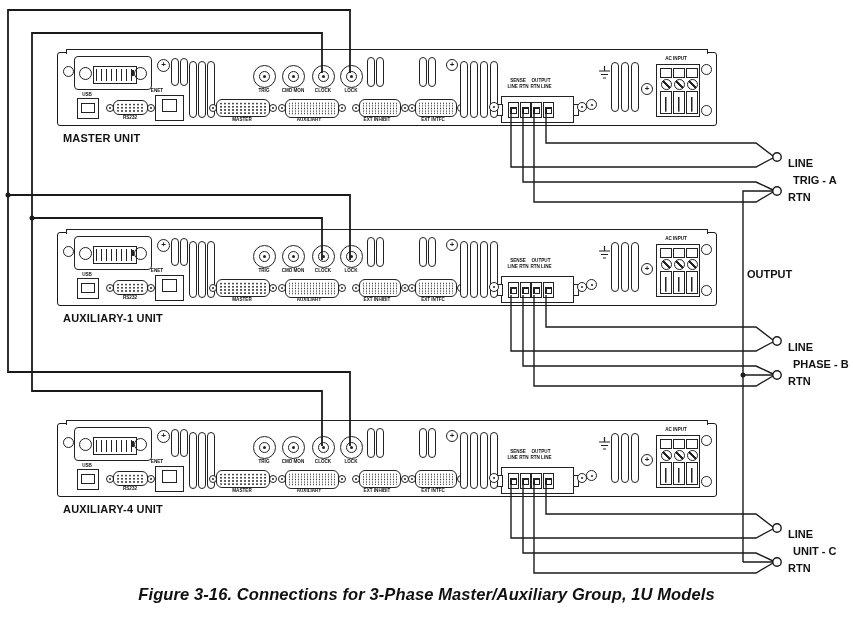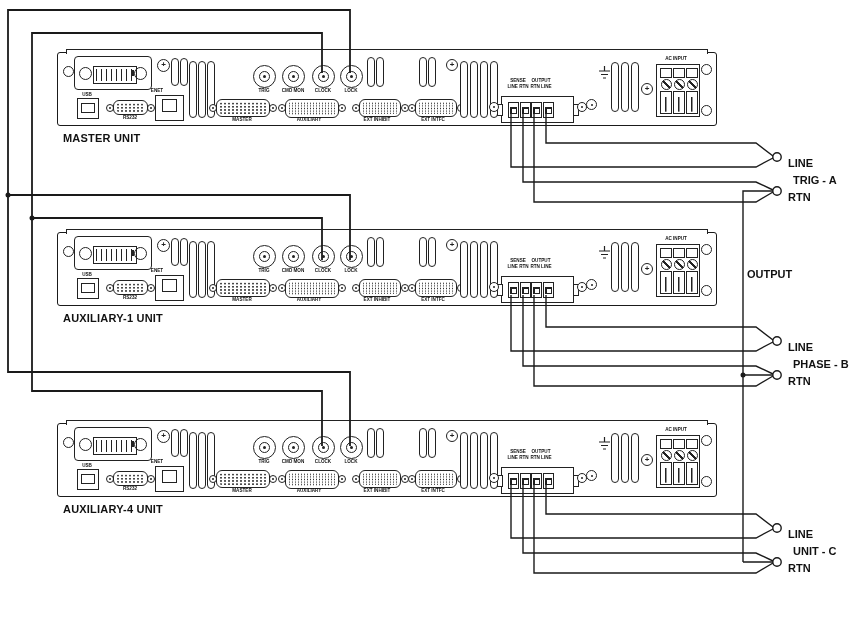--- a/index.html
+++ b/index.html
@@ -439,13 +439,14 @@
   <div class="iolabel" style="left:747px;top:261px">OUTPUT</div>
 
   <div class="iolabel" style="left:788px;top:334px">LINE</div>
   <div class="iolabel" style="left:793px;top:351px">PHASE - B</div>
   <div class="iolabel" style="left:788px;top:368px">RTN</div>
 
   <div class="iolabel" style="left:788px;top:521px">LINE</div>
   <div class="iolabel" style="left:793px;top:538px">UNIT - C</div>
   <div class="iolabel" style="left:788px;top:555px">RTN</div>
 
+  <div class="caption">Figure 3-16. Connections for 3-Phase Master/Auxiliary Group, 1U Models</div>
 </div>
 
 </body></html>

